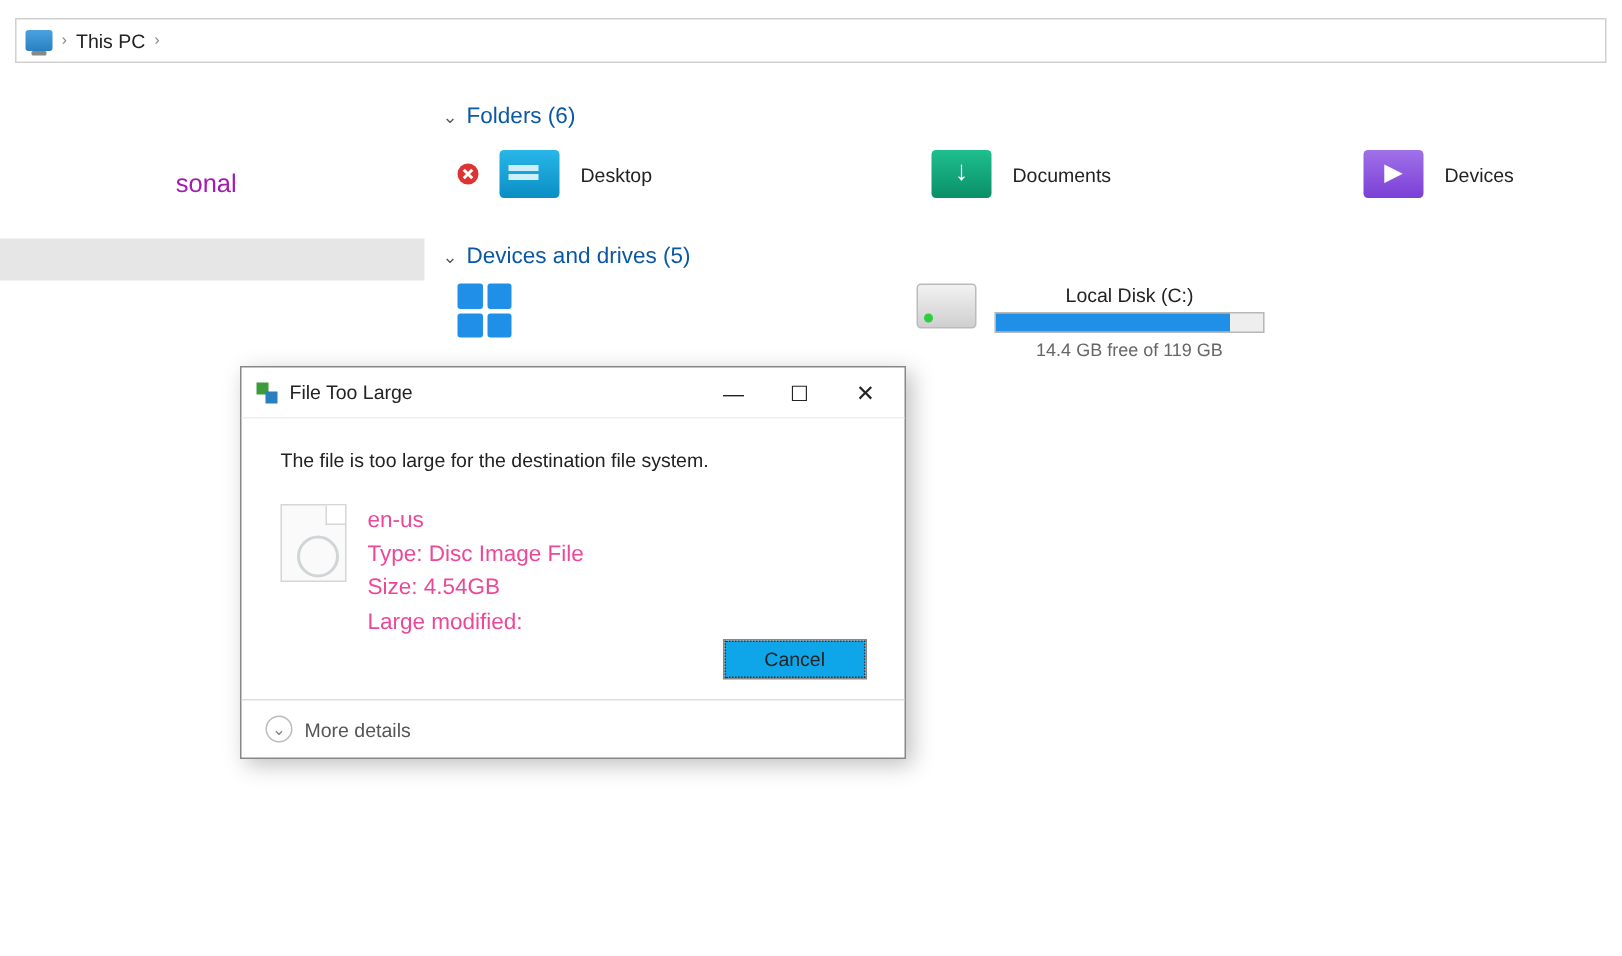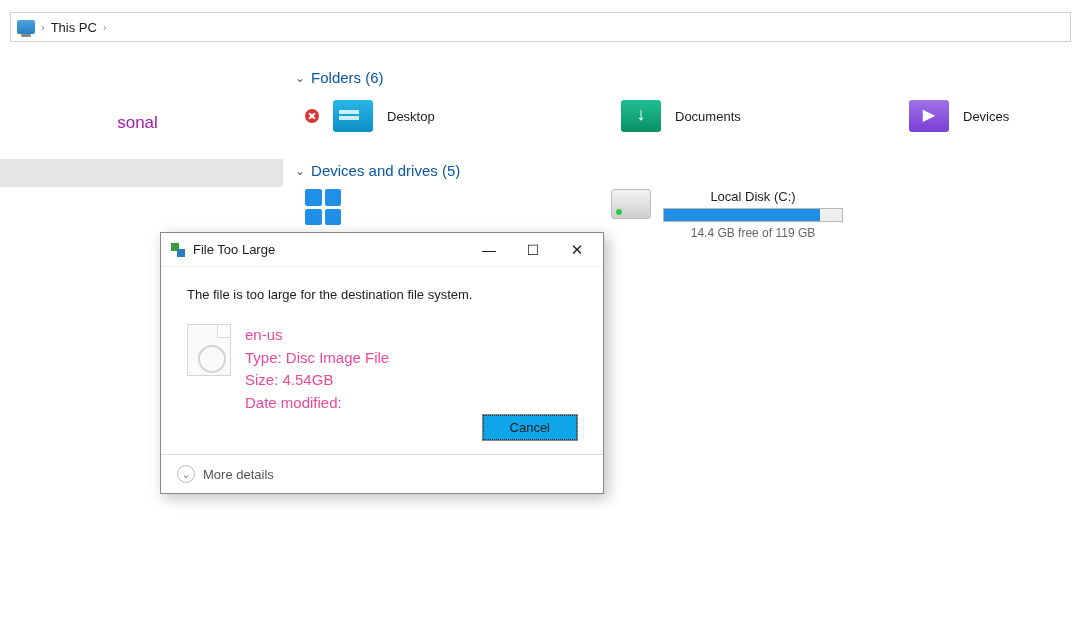--- a/index.html
+++ b/index.html
@@ -166,21 +166,21 @@
   }
   .capacity-fill {
     position:absolute;left:0;top:0;bottom:0;background:#1f8fe8;
   }
   .capacity-text { font-size:12px;color:#666; }
 
   
   .dialog {
     position:absolute;
     left:160px;
-    top:232px;
+    top:244px;
     width:444px;
     height:262px;
     background:#fff;
     border:1px solid #888;
     box-shadow: 4px 4px 14px rgba(0,0,0,0.25);
     display:flex;
     flex-direction:column;
   }
   .titlebar {
     height:34px;
@@ -348,21 +348,21 @@
     </div>
   </div>
   <div class="dlg-body">
     <div class="dlg-msg">The file is too large for the destination file system.</div>
     <div class="file-block">
       <div class="iso-icon"></div>
       <div class="file-meta">
         <div>en-us</div>
         <div>Type: Disc Image File</div>
         <div>Size: 4.54GB</div>
-        <div>Date modified:</div>
+        <div>Large modified:</div>
       </div>
     </div>
     <div class="btn-row">
       <button class="cancel-btn">Cancel</button>
     </div>
   </div>
   <div class="dlg-footer">
     <span class="chev-circle">⌄</span>
     <span>More details</span>
   </div>

